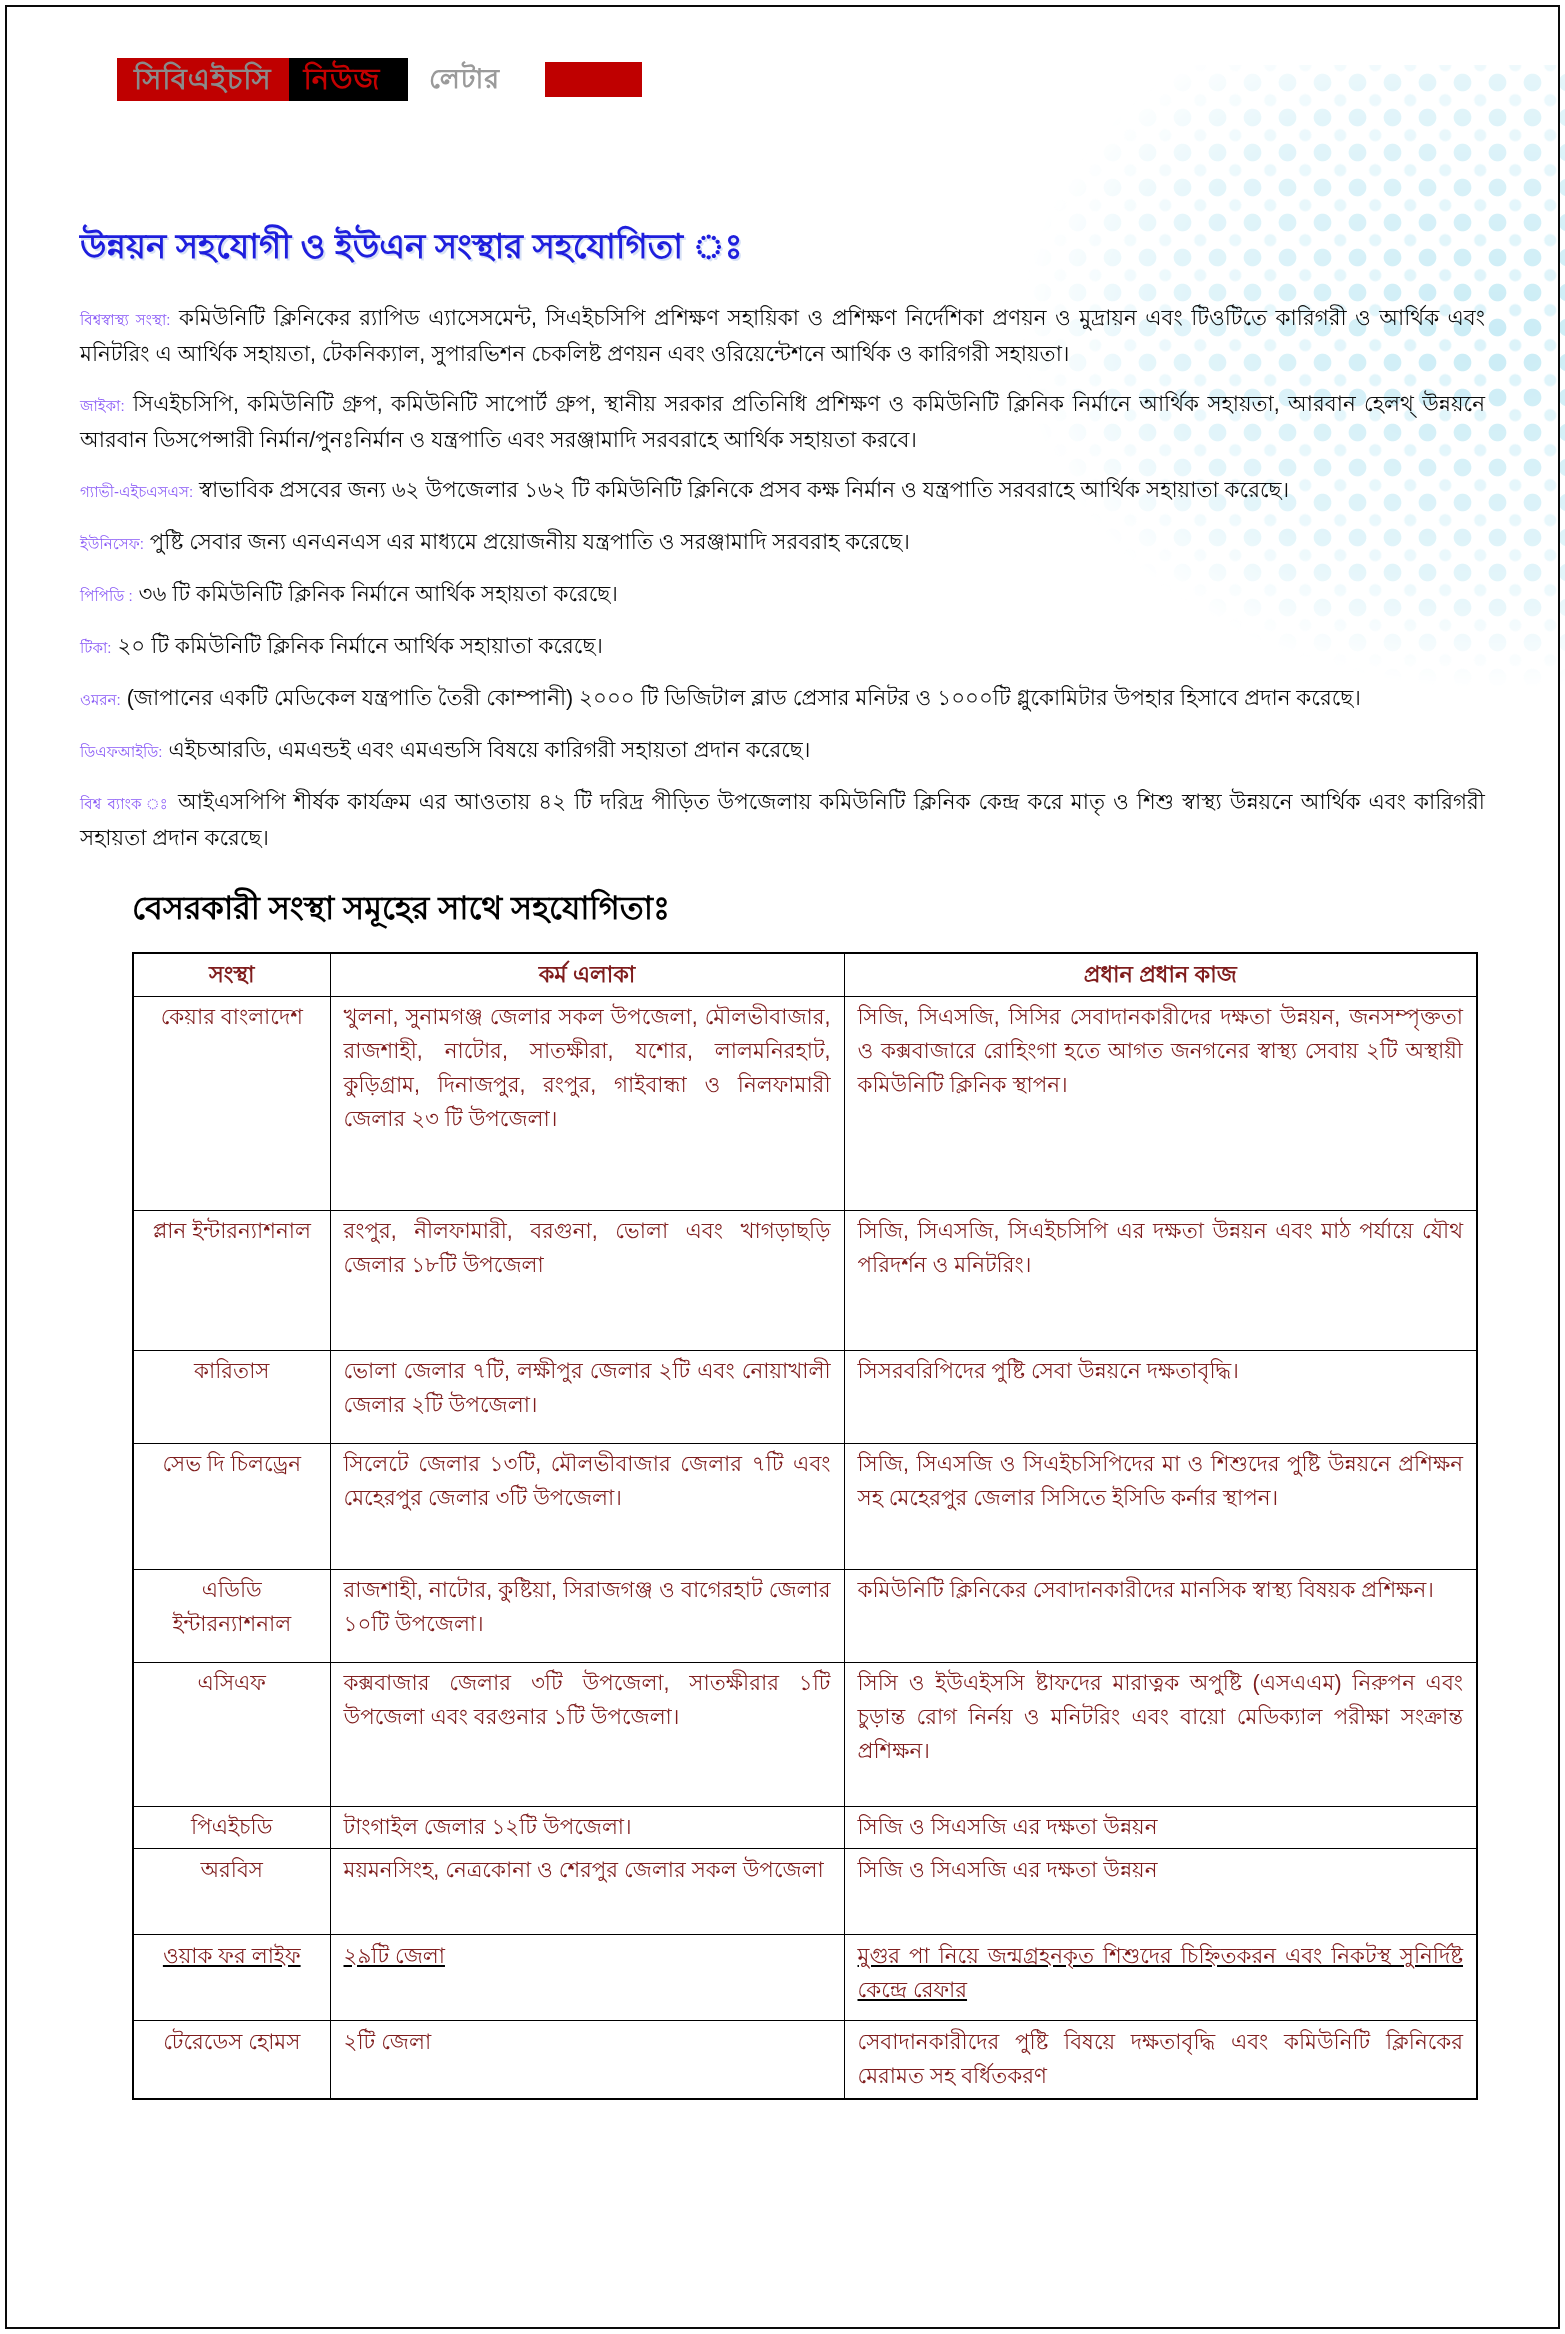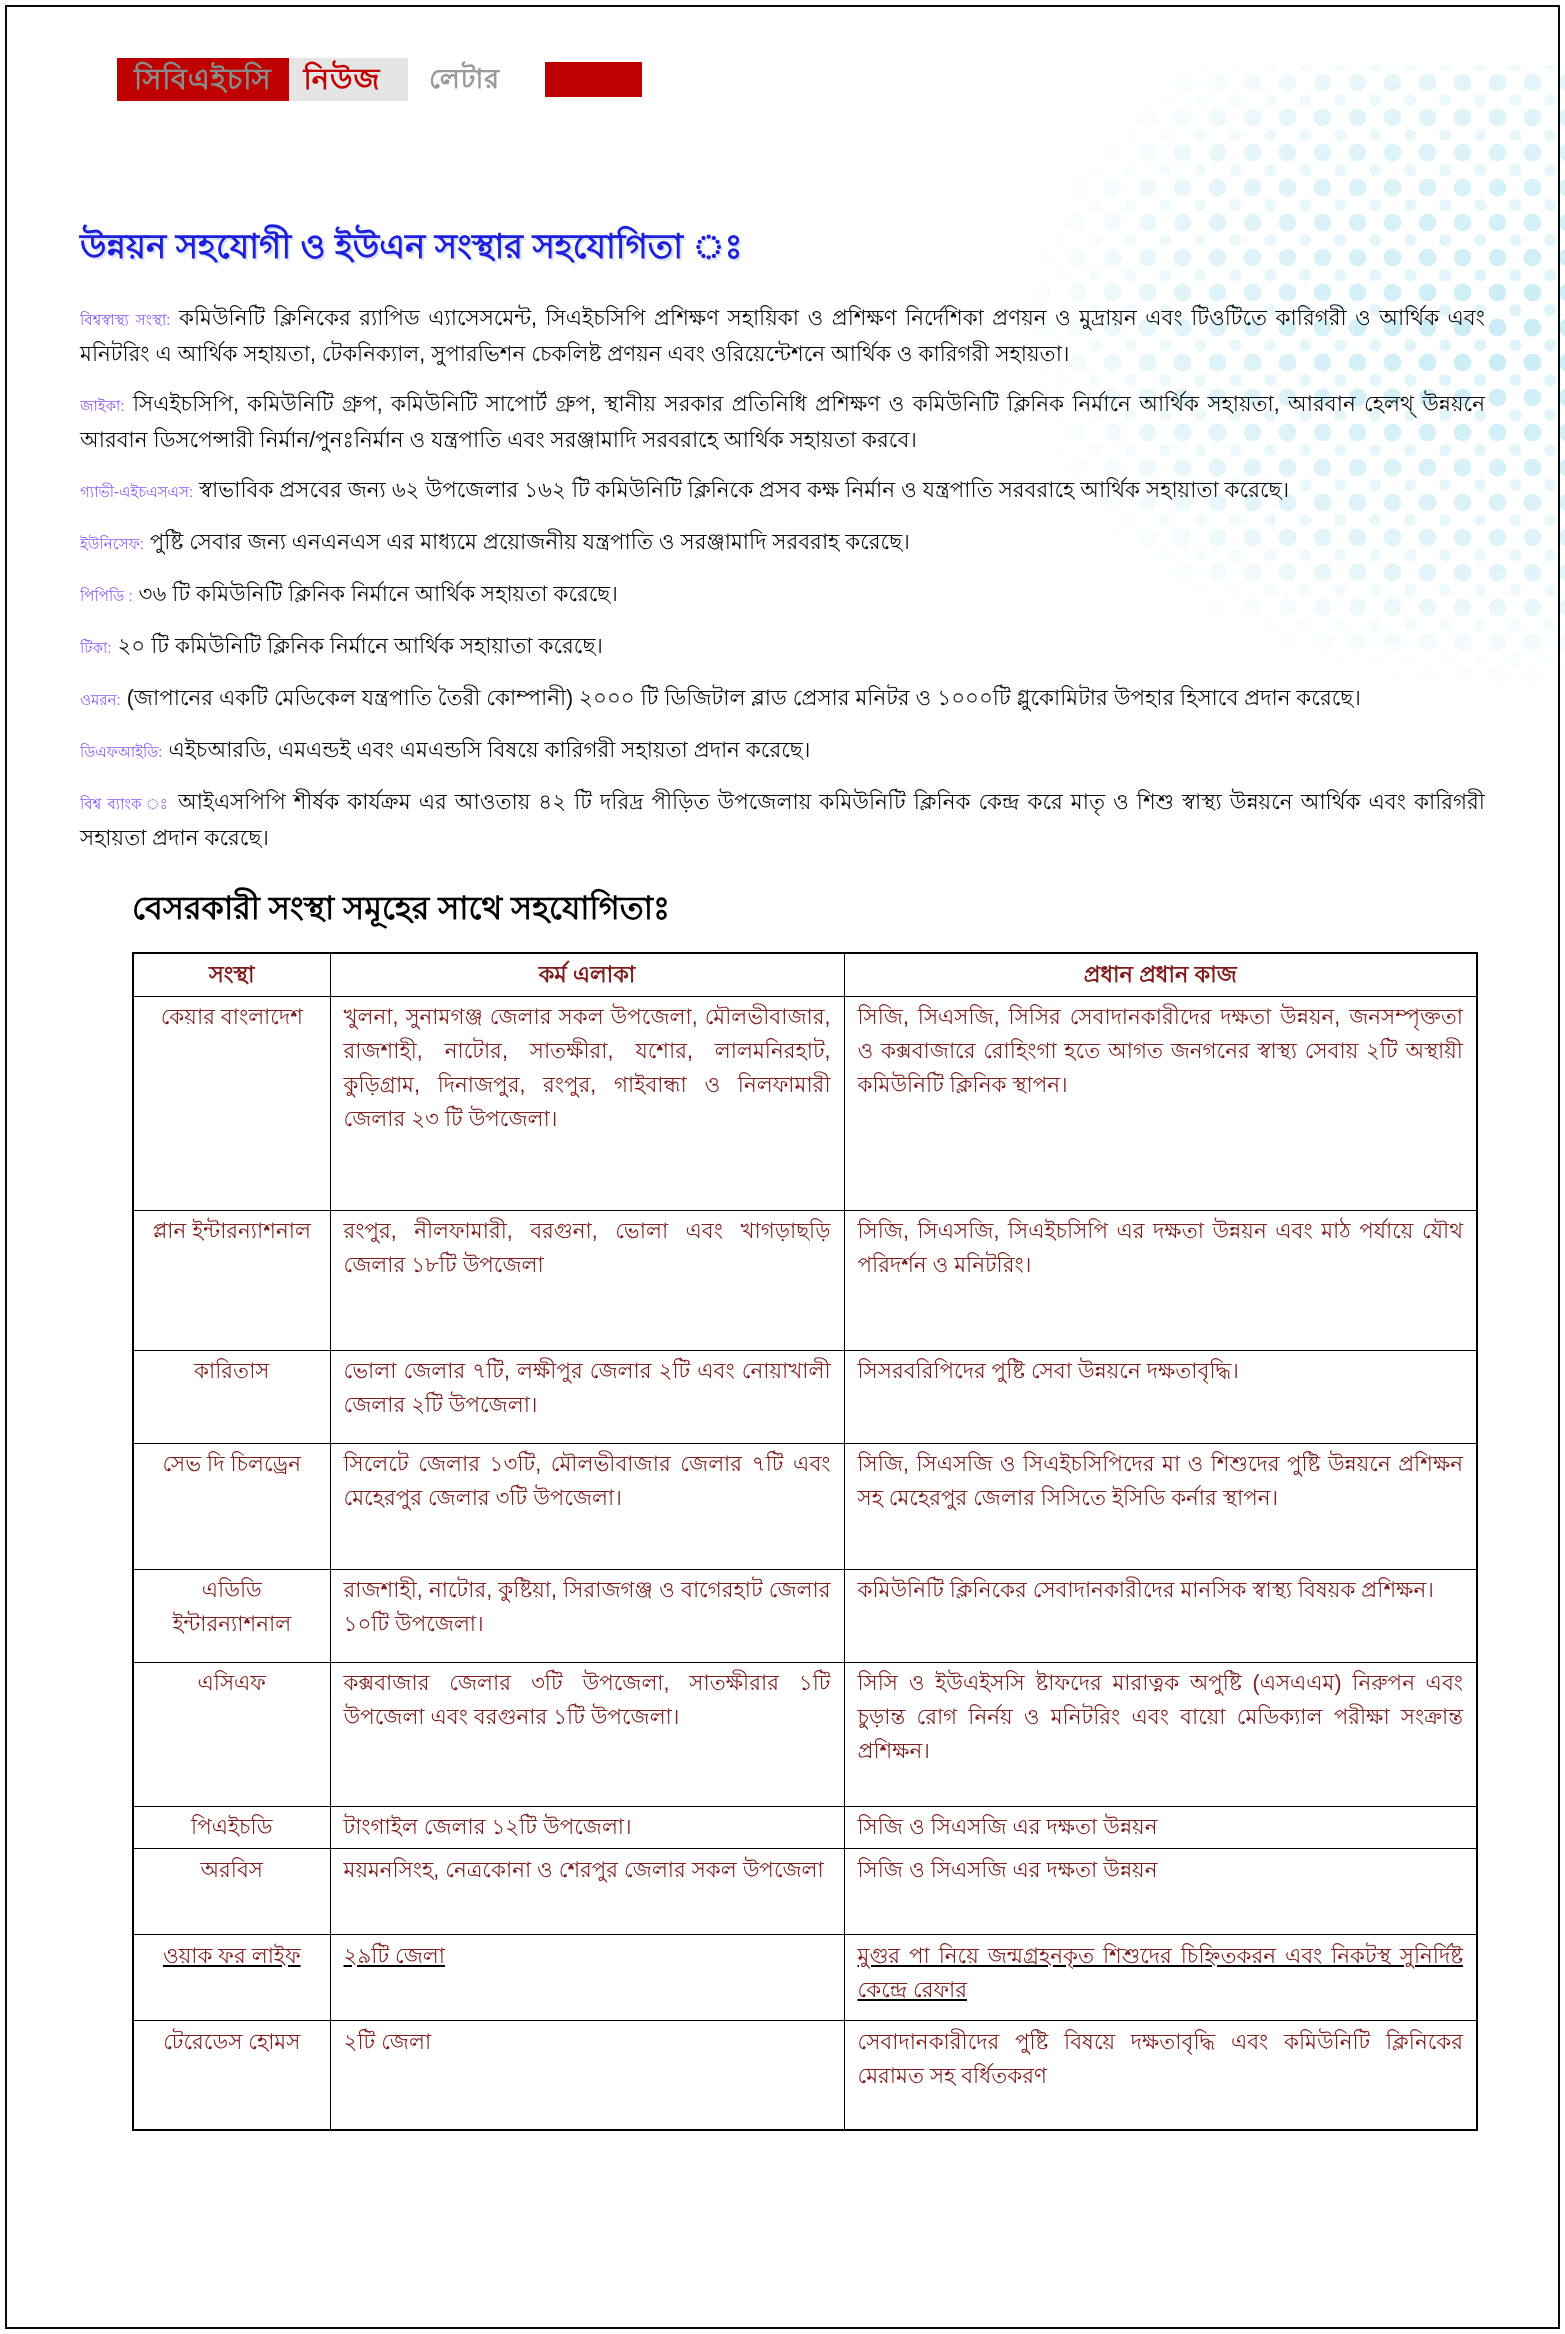--- a/index.html
+++ b/index.html
@@ -34,21 +34,21 @@
     position:relative;z-index:2;
     margin:58px 0 0 117px;height:43px;
     display:flex;align-items:stretch;
   }
   .brand-primary{
     background:#bf0000;color:#8a8a8a;
     font-weight:bold;font-size:29px;line-height:43px;
     padding:0 17px;letter-spacing:0.9px;
   }
   .brand-secondary{
-    background:#e5e5e5;color:#c40000;
+    background:#000000;color:#c40000;
     font-weight:bold;font-size:29px;line-height:43px;
     padding:0 28px 0 15px;letter-spacing:0.9px;
   }
   .brand-tertiary{
     color:#9a9a9a;font-weight:bold;font-size:27px;line-height:43px;
     padding:0 0 0 20.5px;letter-spacing:0.9px;
   }
   .brand-block{
     width:97px;height:35px;margin:3.7px 0 0 45px;background:#bf0000;
   }
@@ -96,21 +96,21 @@
 
   tbody tr:nth-child(1){height:214px;}
   tbody tr:nth-child(2){height:140px;}
   tbody tr:nth-child(3){height:93px;}
   tbody tr:nth-child(4){height:126px;padding-left:44px;}
   tbody tr:nth-child(5){height:93px;}
   tbody tr:nth-child(6){height:144px;}
   tbody tr:nth-child(7){height:41px;}
   tbody tr:nth-child(8){height:86px;}
   tbody tr:nth-child(9){height:86px;text-decoration:underline;}
-  tbody tr:nth-child(10){height:110px;}
+  tbody tr:nth-child(10){height:79px;}
 </style>
 </head>
 <body>
 
 <div class="page-frame"></div>
 <div class="dots"></div>
 
 <div class="masthead">
   <div class="brand-primary">সিবিএইচসি</div>
   <div class="brand-secondary">নিউজ</div>

